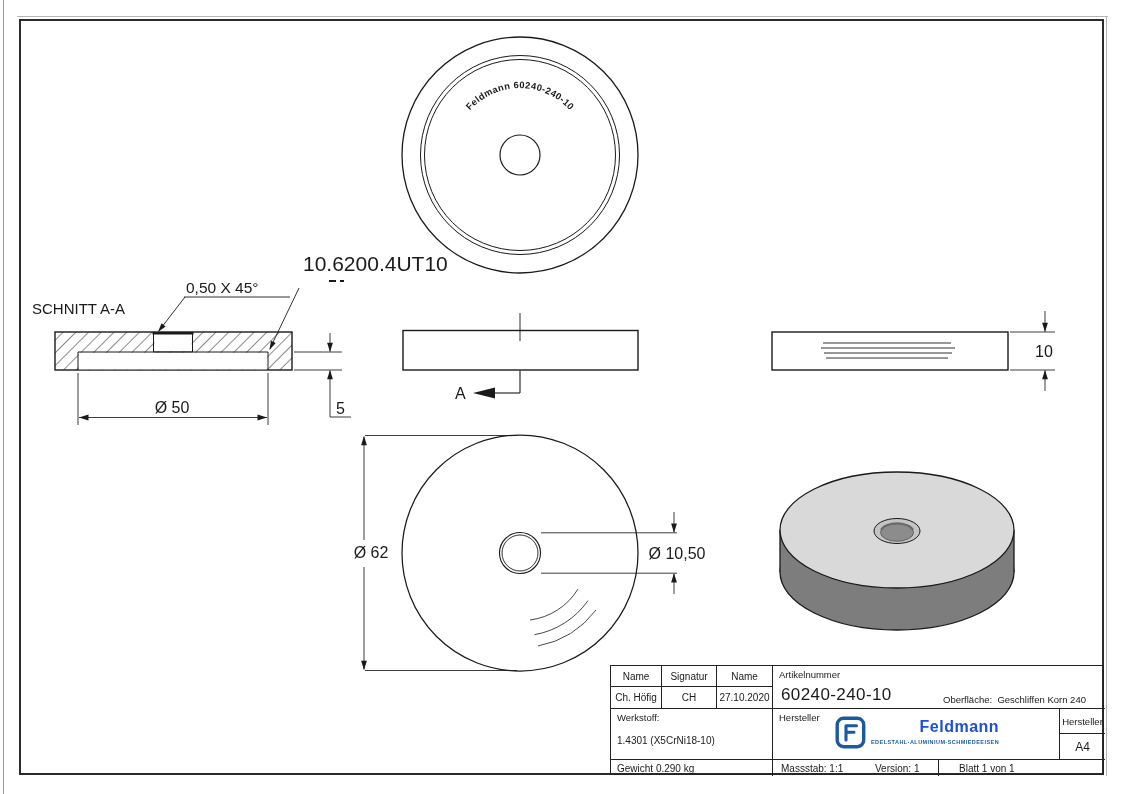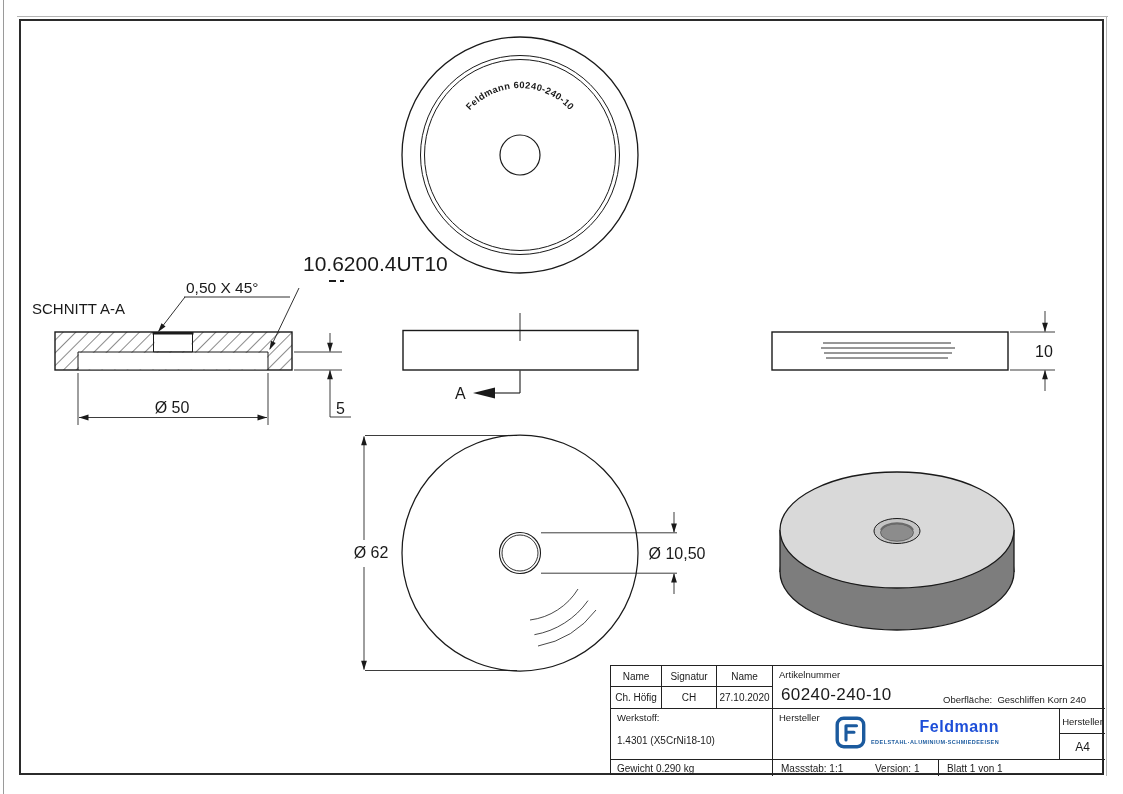--- a/index.html
+++ b/index.html
@@ -221,18 +221,18 @@
       </div>
     </div>
 
     <div class="cell bb cen small" style="left:449px;top:43px;width:45px;height:25px;">Hersteller</div>
     <div class="cell bb cen a4" style="left:449px;top:68px;width:45px;height:26px;">A4</div>
 
     <div class="cell br" style="left:162px;top:94px;width:166px;height:16px;">
       <span class="rowtxt" style="left:8px;">Massstab: 1:1</span>
       <span class="rowtxt" style="left:82px;margin-left:20px;">Version: 1</span>
     </div>
-    <div class="cell" style="left:328px;top:94px;width:166px;height:16px;">
+    <div class="cell" style="left:340px;top:94px;width:166px;height:16px;">
       <span class="rowtxt" style="left:8px;">Blatt 1 von 1</span>
     </div>
   </div>
 
 </div>
 
 </body></html>

